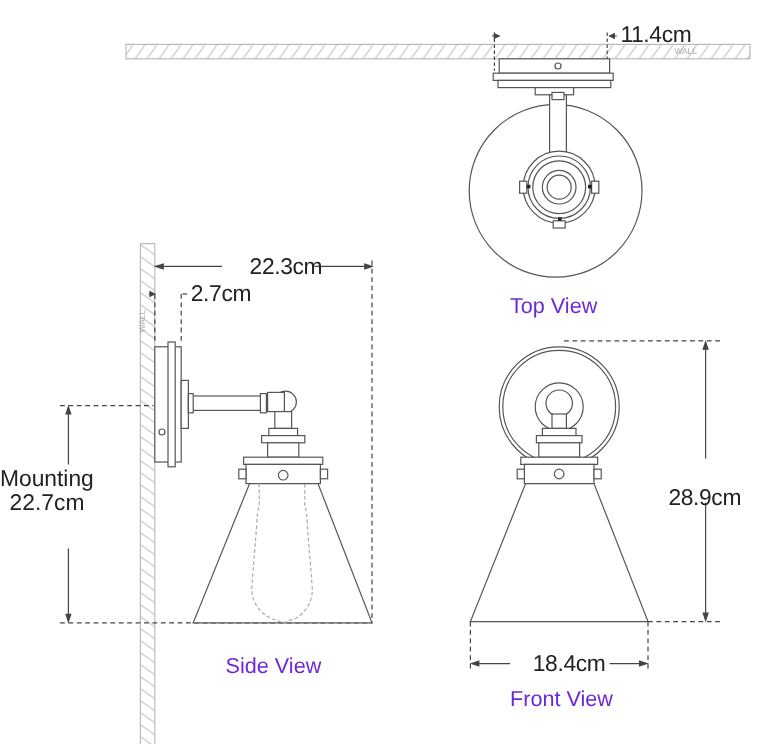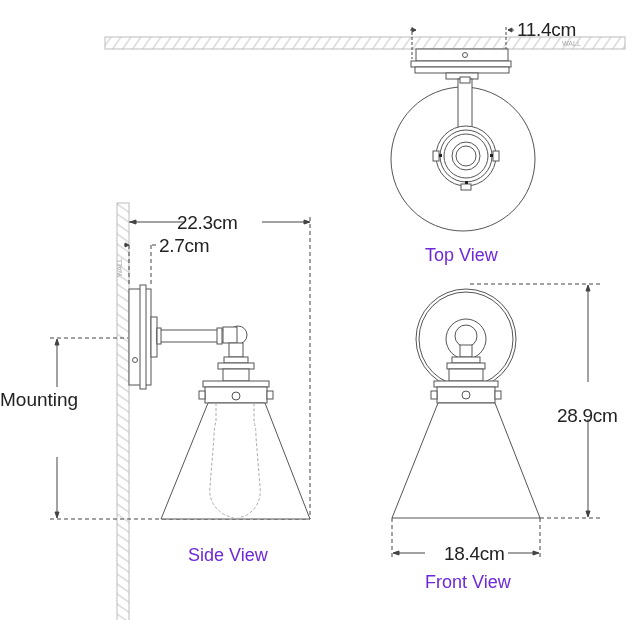--- a/index.html
+++ b/index.html
@@ -137,26 +137,27 @@
     <polygon points="393,536 399,534 399,538" fill="#444"></polygon>
     <line x1="508" y1="536" x2="538" y2="536"></line>
     <polygon points="539,536 533,534 533,538" fill="#444"></polygon>
   </g>
 </svg>
 
 <div class="lbl dim" style="left:517px;top:3px;">11.4cm</div>
 <div class="lbl wall" style="left:562px;top:23px;">WALL</div>
 <div class="lbl view" style="left:425px;top:229px;">Top View</div>
 
-<div class="lbl dim" style="left:177px;top:196px;">22.3cm</div>
+<div class="lbl dim" style="left:208px;top:196px;">22.3cm</div>
 <div class="lbl dim" style="left:159px;top:219px;">2.7cm</div>
 <div class="lbl wall" style="left:116px;top:260px;transform:rotate(-90deg);transform-origin:left top;">WALL</div>
 
 <div class="lbl mount" style="left:0px;top:373px;width:112px;">
   <div>Mounting</div>
+  <div style="padding-left:8px;">22.7cm</div>
 </div>
 
 <div class="lbl view" style="left:188px;top:529px;text-align:right;">Side View</div>
 
 <div class="lbl dim" style="left:557px;top:389px;text-align:center;">28.9cm</div>
 <div class="lbl dim" style="left:444px;top:527px;">18.4cm</div>
 <div class="lbl view" style="left:425px;top:556px;">Front View</div>
 </div>
 
 </body></html>

